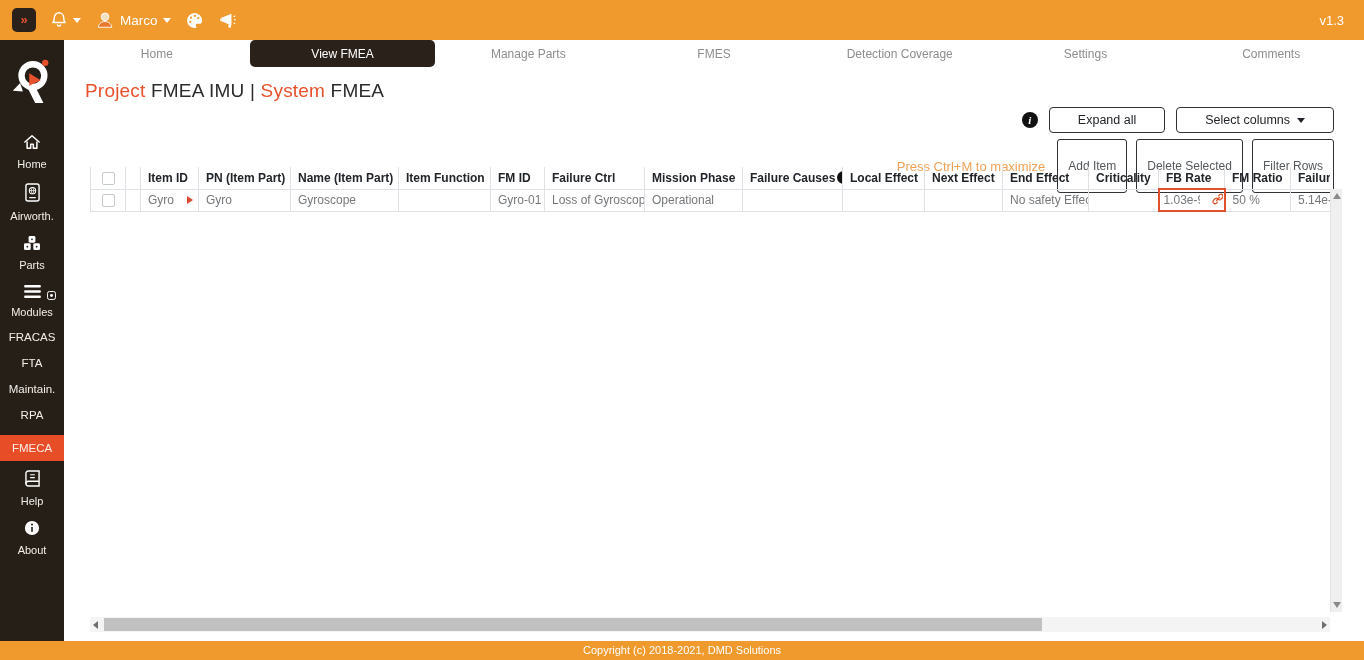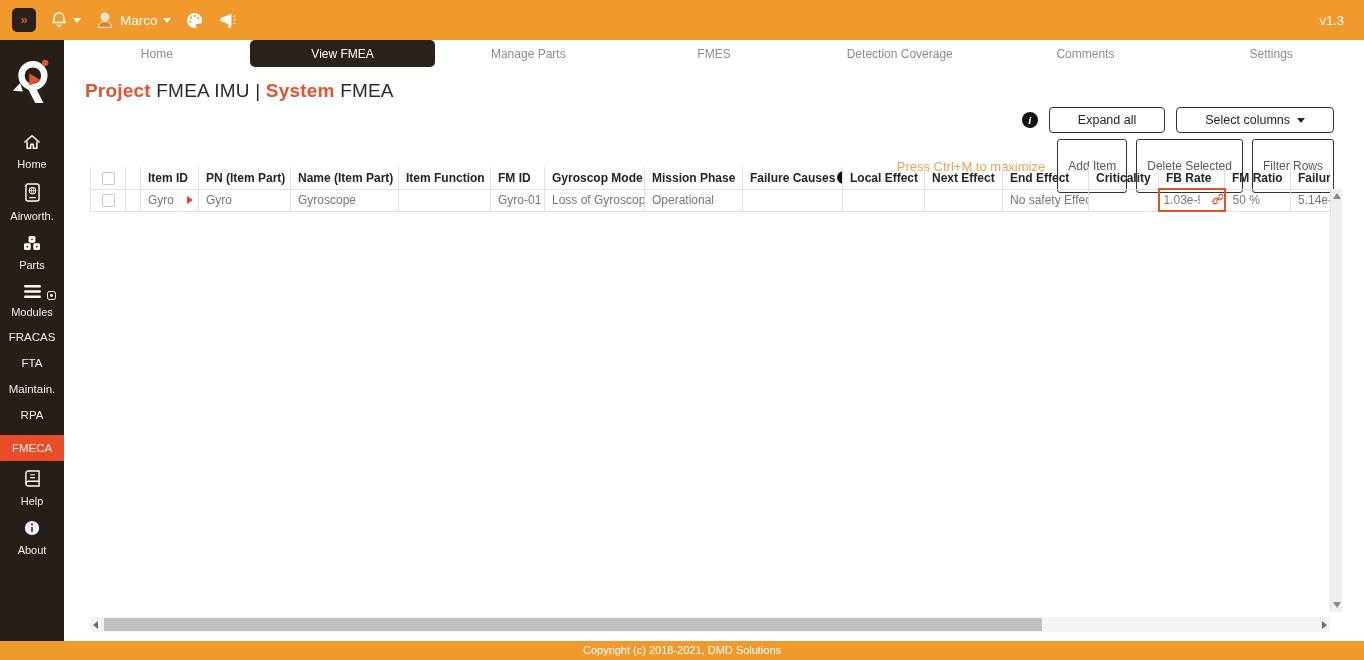--- a/index.html
+++ b/index.html
@@ -38,21 +38,21 @@
   .tabbar { position:absolute; top:40px; left:64px; width:1300px; height:27px;
             background:#fff; display:flex; }
   .tab { flex:1; display:flex; align-items:center; justify-content:center;
          font-size:12px; color:#8D8D8D; cursor:pointer; }
   .tab.active { background:#2B211B; color:#fff; border-radius:5px; }
 
   
   .main { position:absolute; top:67px; left:64px; width:1300px; height:574px; background:#fff; }
   .page-title { position:absolute; top:13px; left:21px; font-size:19px; color:#2B2B2B;
                 letter-spacing:.2px; }
-  .page-title .hl { color:#E8512D; font-weight:bold; }
+  .page-title .hl { color:#E8512D; font-weight:normal; }
 
   .ctl-row1 { position:absolute; top:40px; right:30px; display:flex; align-items:center; gap:11px; }
   .ctl-row2 { position:absolute; top:72px; right:30px; display:flex; align-items:center; gap:9px; }
   .info-dot { width:16px; height:16px; border-radius:50%; background:#111; color:#fff;
               display:flex; align-items:center; justify-content:center;
               font:italic bold 11px "Liberation Serif", serif; }
   .btn-lg { background:#fff; border:1px solid #2F3337; border-radius:4px; padding:5px 28px;
             font-size:12.5px; color:#212529; cursor:pointer; display:flex; align-items:center; gap:7px;
             font-family:"Liberation Sans",sans-serif; }
   .caret-d { width:0; height:0; border-left:4px solid transparent; border-right:4px solid transparent;
@@ -256,22 +256,22 @@
     <span class="lbl">About</span>
   </div>
 </div>
 
 <div class="tabbar">
   <div class="tab">Home</div>
   <div class="tab active">View FMEA</div>
   <div class="tab">Manage Parts</div>
   <div class="tab">FMES</div>
   <div class="tab">Detection Coverage</div>
+  <div class="tab">Settings</div>
   <div class="tab">Comments</div>
-  <div class="tab">Settings</div>
 </div>
 
 <div class="main">
 
   <div class="page-title">
     <span class="hl">Project</span><span> FMEA IMU </span><span>| </span><span class="hl">System</span><span> FMEA</span>
   </div>
 
   <div class="ctl-row1">
     <span class="info-dot">i</span>
@@ -314,21 +314,21 @@
       </colgroup>
       <thead>
         <tr>
           <th class="cb-cell"><input type="checkbox" style=""></th>
           <th></th>
           <th>Item ID</th>
           <th>PN (Item Part)</th>
           <th>Name (Item Part)</th>
           <th>Item Function</th>
           <th>FM ID</th>
-          <th>Gyroscop Mode</th>
+          <th>Failure Ctrl</th>
           <th>Mission Phase</th>
           <th>
             <span class="hdr-flex">
               <span>Failure Causes</span>
               <span class="info-dot-sm">i</span>
             </span>
           </th>
           <th>Local Effect</th>
           <th>Next Effect</th>
           <th>End Effect</th>

